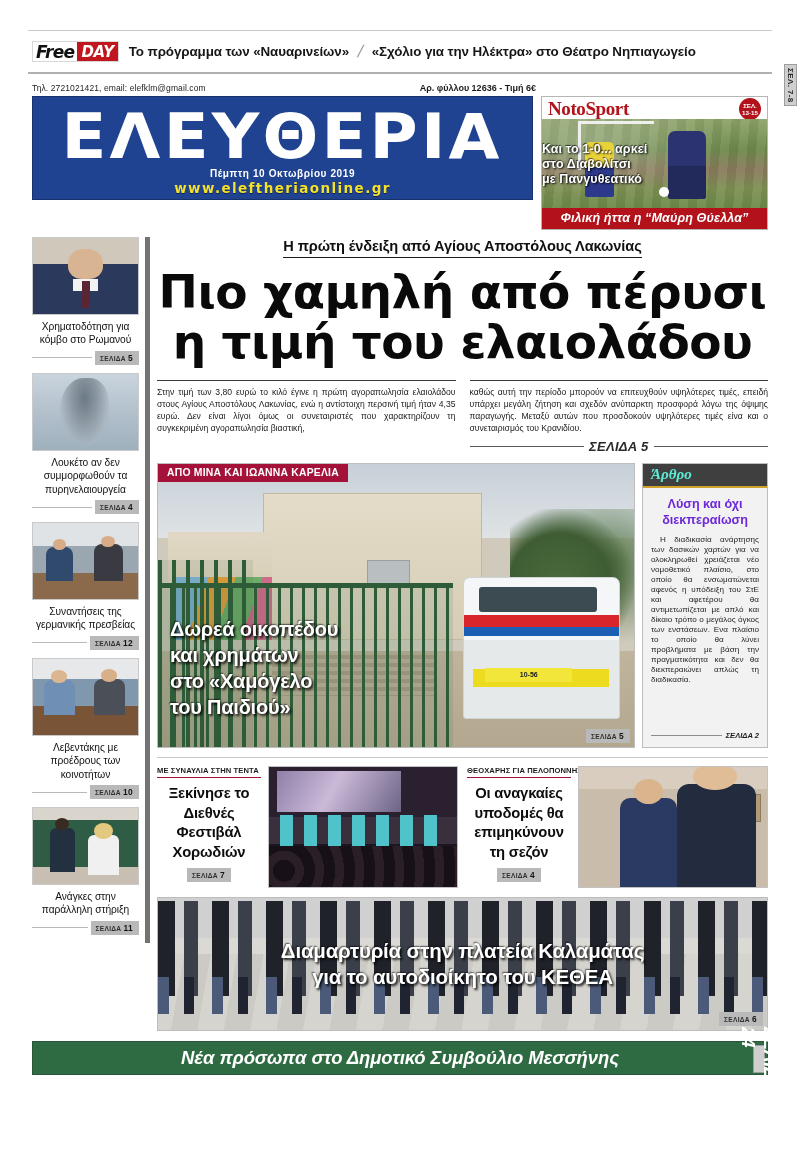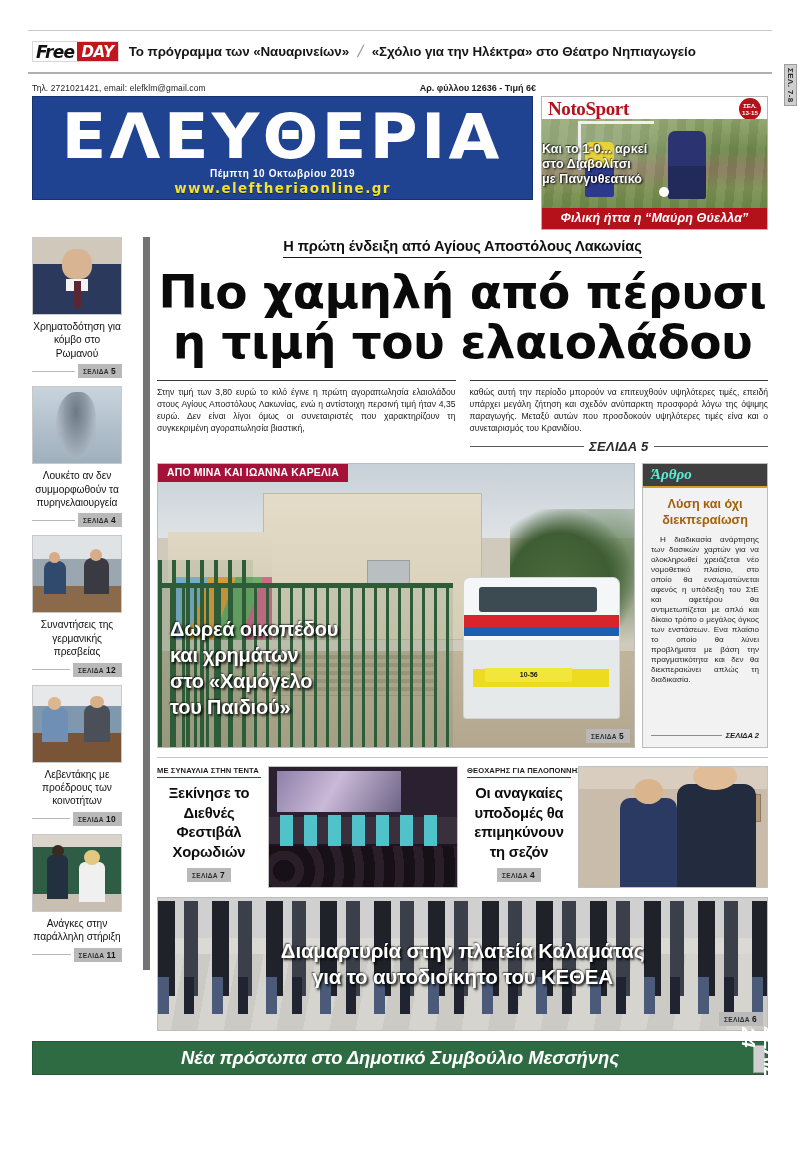--- a/index.html
+++ b/index.html
@@ -239,22 +239,22 @@
     gap: 7px;
     margin-top: 7px;
     padding: 0 4px;
     align-items: flex-start;
   }
 
   
   .sidebar {
     width: 118px;
     flex: 0 0 118px;
-    border-right: 7px solid #737373;
-    padding-right: 21px;
+    border-right: 5px solid #737373;
+    padding-right: 6px;
   }
   .side-item { margin-bottom: 8px; }
   .side-photo {
     width: 100%;
     height: 78px;
     border: 1px solid #c9c9c9;
     overflow: hidden;
     position: relative;
   }
   .sp1 { background: linear-gradient(180deg,#cfc8bb 0 34%, #2b3a5c 34% 100%); }
@@ -449,21 +449,21 @@
     font-style: italic;
     font-weight: bold;
     font-size: 15px;
     padding: 2px 8px 3px 8px;
   }
   .article-title {
     text-align: center;
     font-size: 12.6px;
     font-weight: bold;
     line-height: 16px;
-    color: #a16207;
+    color: #6d28d9;
     margin: 8px 7px 7px 7px;
   }
   .article-body {
     font-size: 8.1px;
     line-height: 10px;
     text-align: justify;
     color: #242424;
     margin: 0 8px;
     text-indent: 9px;
     flex: 1;

